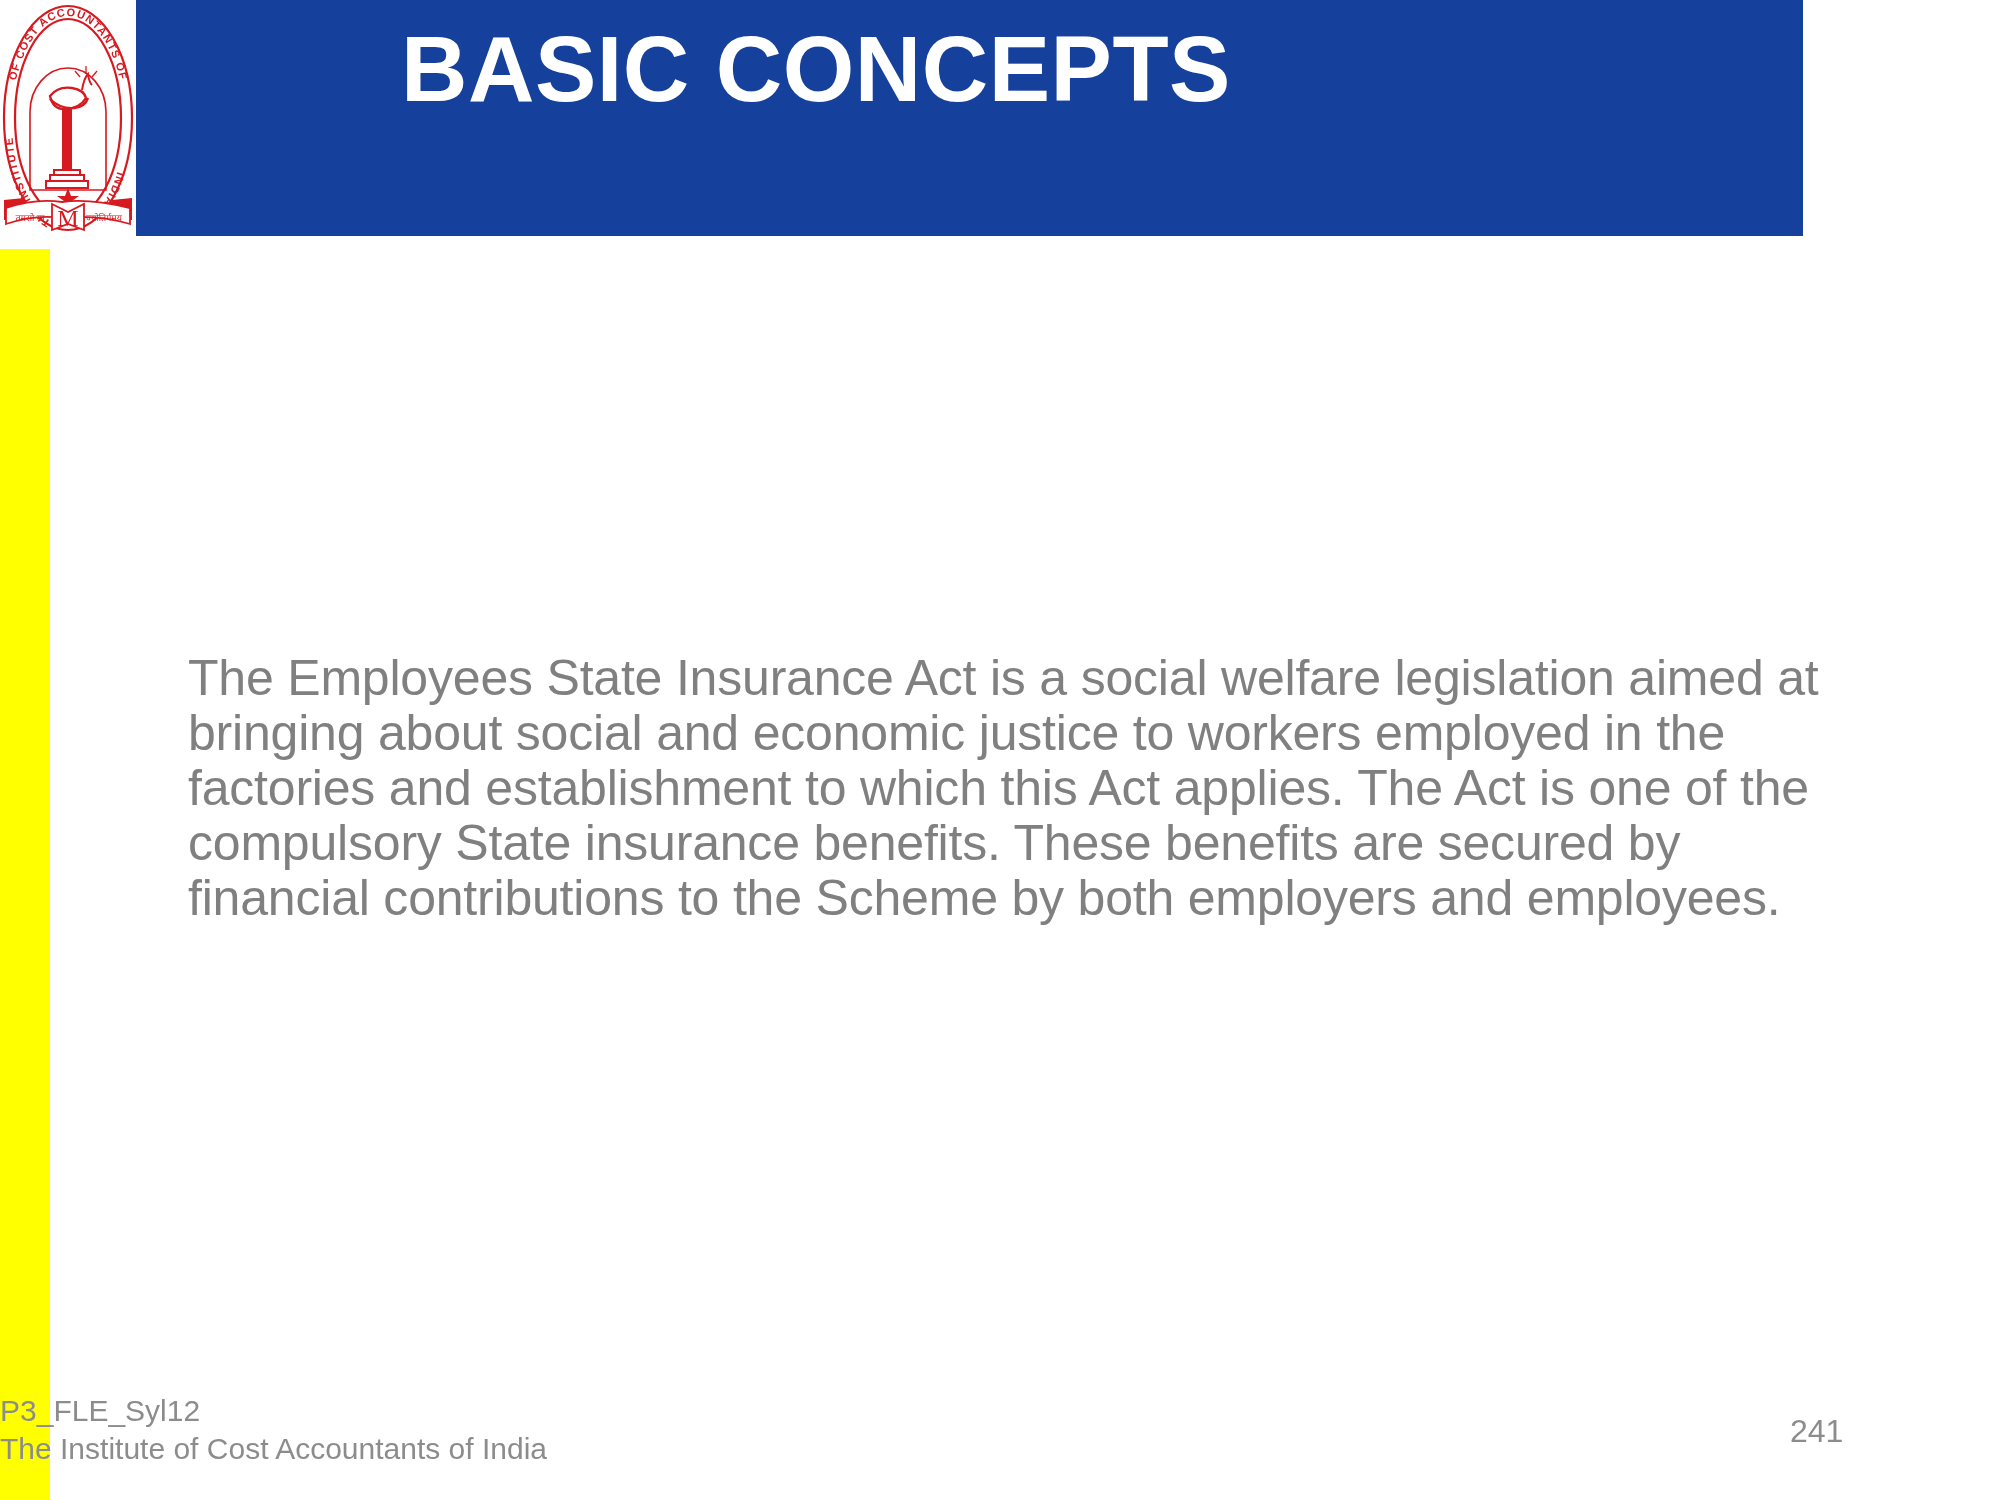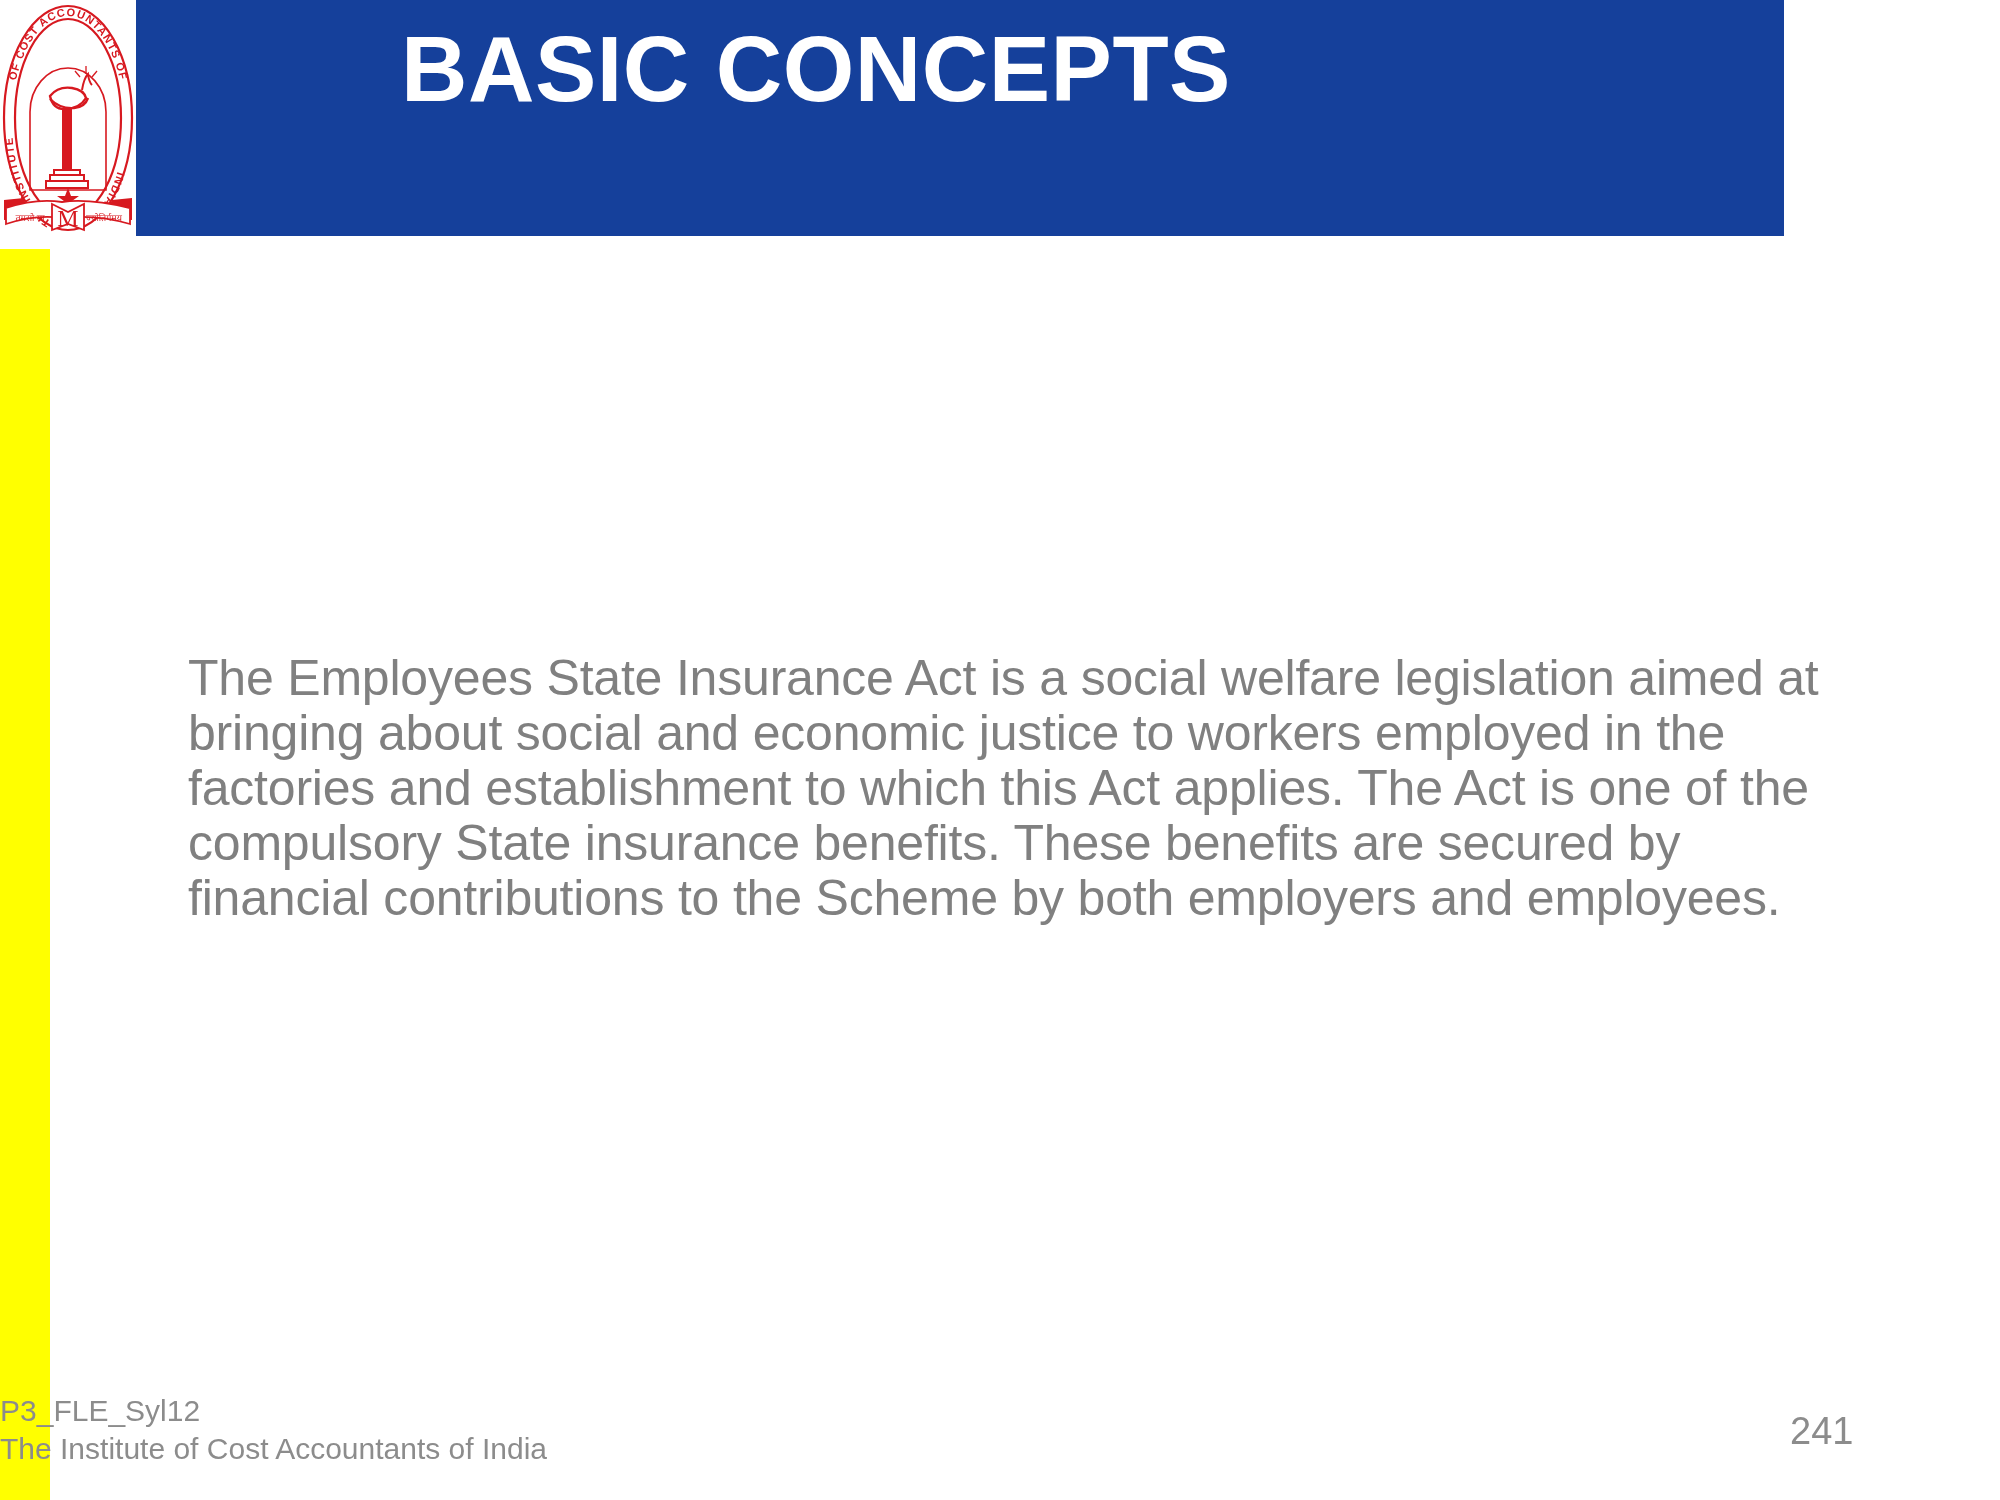--- a/index.html
+++ b/index.html
@@ -24,20 +24,21 @@
   }
 
   
   .title-banner {
     position: absolute;
     left: 136px;
     top: 0;
     width: 1648px;
     height: 236px;
     background: #15409b;
+    padding-left: 19px;
   }
   .title-text {
     position: absolute;
     left: 0;
     top: 14px;
     width: 1360px;
     text-align: center;
     color: #ffffff;
     font-family: "Liberation Sans", sans-serif;
     font-weight: bold;
@@ -105,21 +106,21 @@
     display: block;
   }
   .page-number {
     position: absolute;
     left: 1790px;
     top: 1412px;
     width: 120px;
     text-align: left;
     color: #8c8c8c;
     font-family: "Liberation Sans", sans-serif;
-    font-size: 38px;
+    font-size: 32px;
     line-height: 38px;
   }
 </style>
 </head>
 <body>
 
 <div class="slide">
 
   <div class="title-banner">
     <div class="title-text">BASIC CONCEPTS</div>

